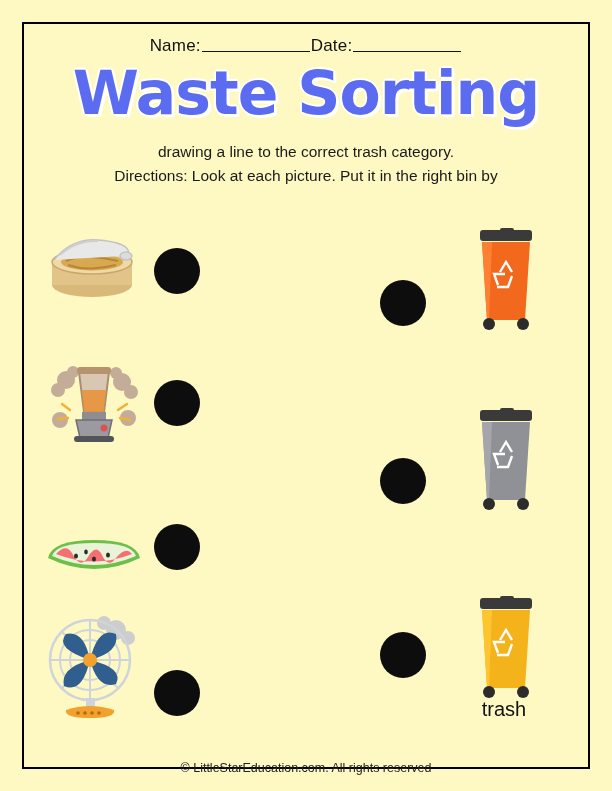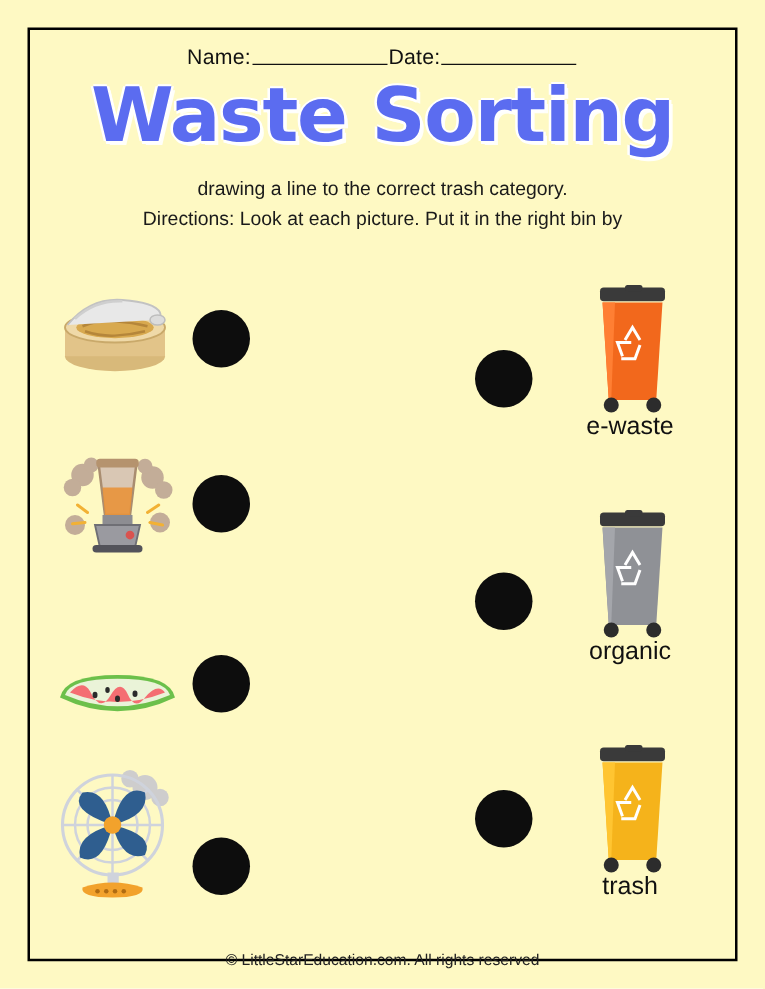--- a/index.html
+++ b/index.html
@@ -244,38 +244,36 @@
         <path d="M14 14 L24 14 L21 92 L19 92 Z" fill="#ff7f33"></path>
         <g fill="none" stroke="#ffffff" stroke-width="2.4">
           <path d="M32 44 l6 -10 l6 10"></path>
           <path d="M44 48 l-4 11 l-11 0"></path>
           <path d="M32 59 l-4 -11 l11 0" transform="translate(-2,-2)"></path>
         </g>
         <circle cx="21" cy="96" r="6" fill="#2c2c2c"></circle>
         <circle cx="55" cy="96" r="6" fill="#2c2c2c"></circle>
       </svg>
     </div>
-    <div class="binlabel" style="left:400px; top:118px;">e-waste</div>
 
     <div class="item" style="left:444px; top:196px;">
       <svg width="76" height="106" viewBox="0 0 76 106">
         <rect x="12" y="2" width="52" height="11" rx="3" fill="#3a3a3a"></rect>
         <rect x="32" y="0" width="14" height="5" rx="2" fill="#3a3a3a"></rect>
         <path d="M14 14 L62 14 L57 92 L19 92 Z" fill="#8f9196"></path>
         <path d="M14 14 L24 14 L21 92 L19 92 Z" fill="#a4a6ab"></path>
         <g fill="none" stroke="#ffffff" stroke-width="2.4">
           <path d="M32 44 l6 -10 l6 10"></path>
           <path d="M44 48 l-4 11 l-11 0"></path>
           <path d="M30 57 l-4 -11 l11 0"></path>
         </g>
         <circle cx="21" cy="96" r="6" fill="#2c2c2c"></circle>
         <circle cx="55" cy="96" r="6" fill="#2c2c2c"></circle>
       </svg>
     </div>
-    <div class="binlabel" style="left:400px; top:298px;">organic</div>
 
     <div class="item" style="left:444px; top:384px;">
       <svg width="76" height="106" viewBox="0 0 76 106">
         <rect x="12" y="2" width="52" height="11" rx="3" fill="#3a3a3a"></rect>
         <rect x="32" y="0" width="14" height="5" rx="2" fill="#3a3a3a"></rect>
         <path d="M14 14 L62 14 L57 92 L19 92 Z" fill="#f5b31b"></path>
         <path d="M14 14 L24 14 L21 92 L19 92 Z" fill="#ffc531"></path>
         <g fill="none" stroke="#ffffff" stroke-width="2.4">
           <path d="M32 44 l6 -10 l6 10"></path>
           <path d="M44 48 l-4 11 l-11 0"></path>

